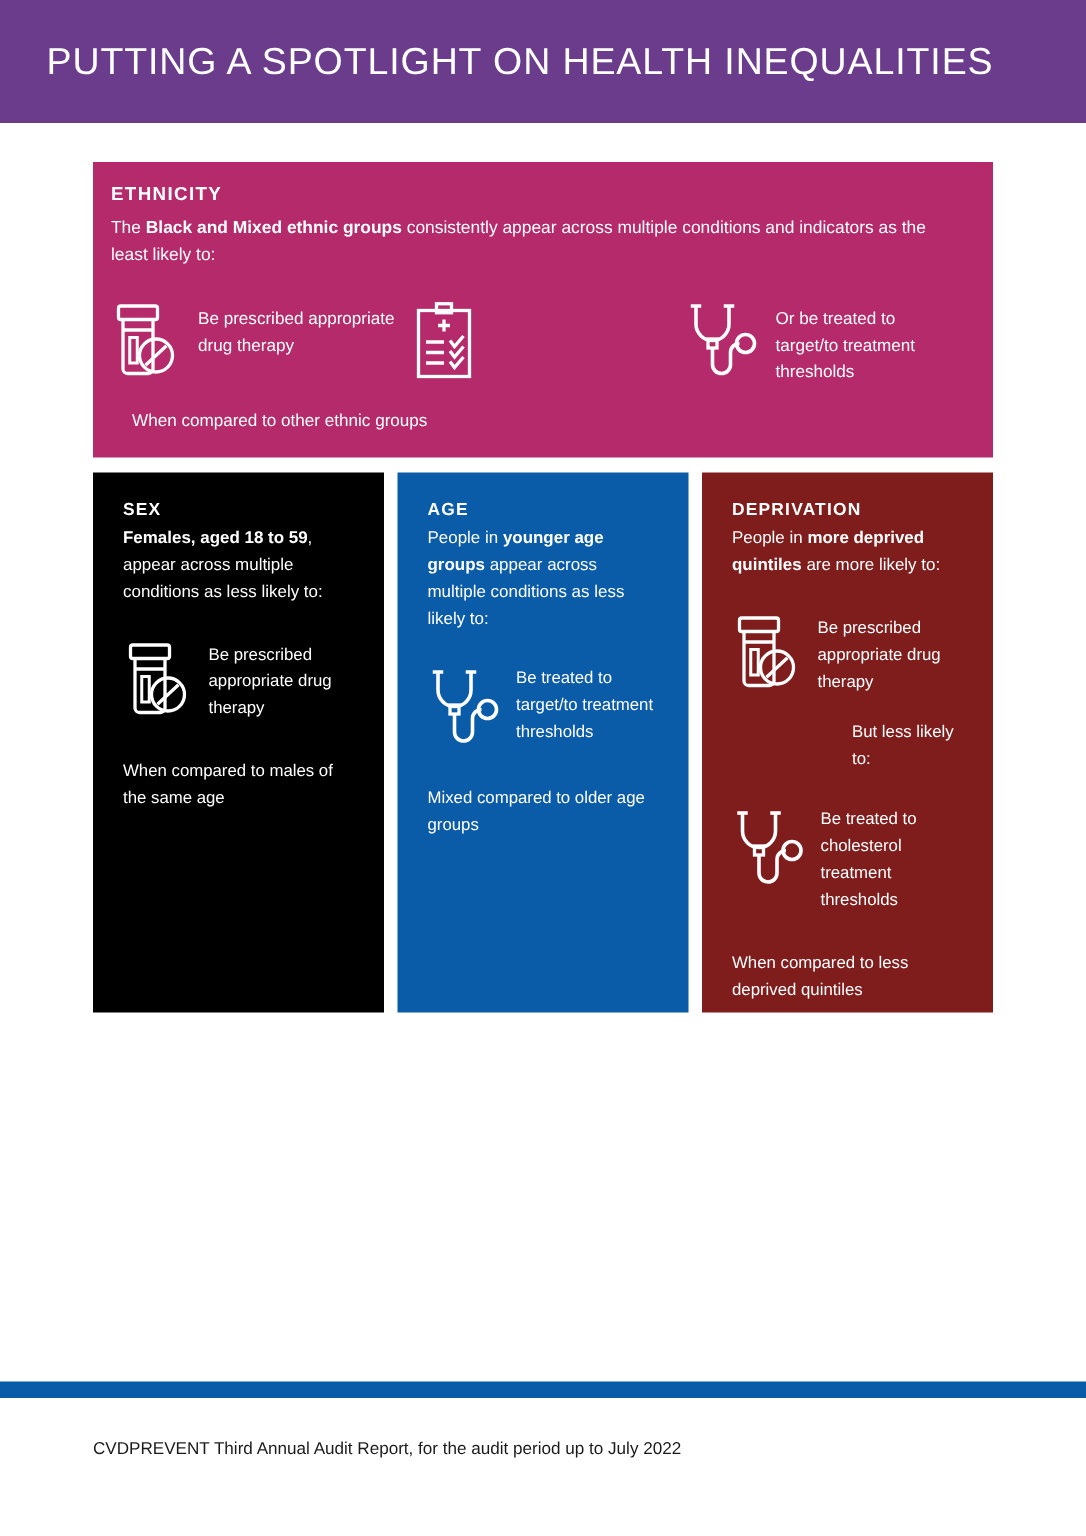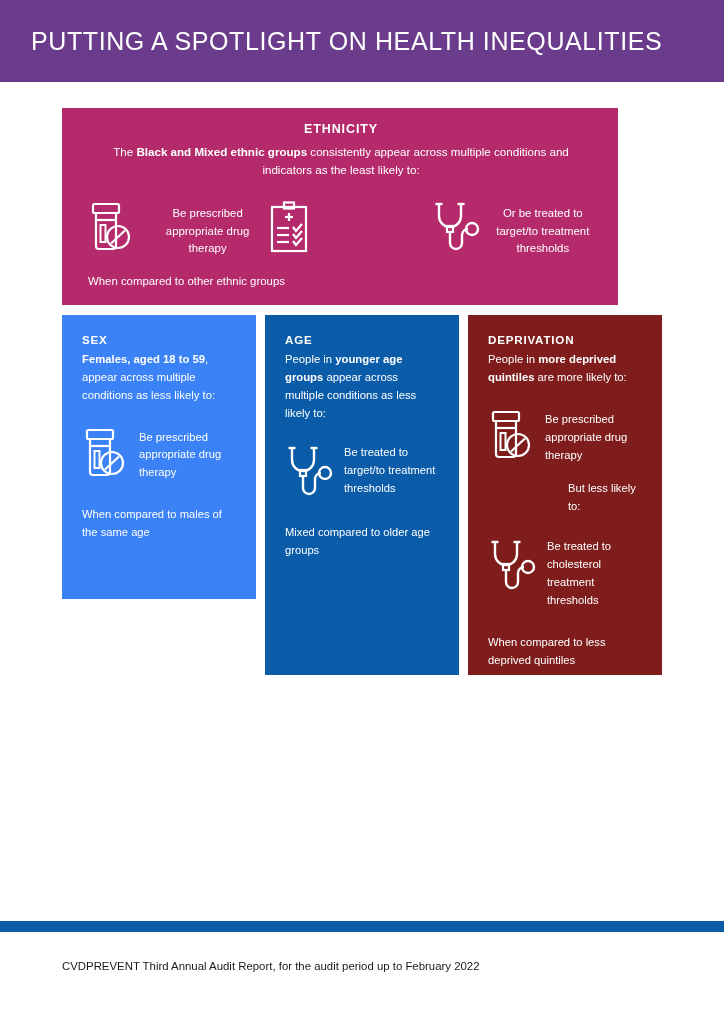--- a/index.html
+++ b/index.html
@@ -29,26 +29,25 @@
     font-size: 25px;
     font-weight: normal;
     letter-spacing: 0.6px;
     text-transform: uppercase;
   }
 
   
   .ethnicity-panel {
     position: absolute;
     left: 62px; top: 108px;
-    width: 556px;
+    width: 600px;
     height: 197px;
     background: #b52a6b;
     color: #ffffff;
-    padding: 14px 24px 0 26px;
-    text-align: center;
+    padding: 14px 24px 0 12px;
   }
   .panel-heading {
     font-size: 12.5px;
     font-weight: bold;
     letter-spacing: 0.9px;
     margin-bottom: 7px;
   }
   .panel-lede {
     font-size: 11.6px;
     line-height: 1.55;
@@ -81,21 +80,21 @@
   }
 
   
   .col {
     position: absolute;
     top: 315px;
     width: 194px;
     color: #ffffff;
     padding: 18px 20px 0 20px;
   }
-  .col-sex { left: 62px;  height: 284px; background: #3b82f6; }
+  .col-sex { left: 62px;  height: 360px; background: #000000; }
   .col-age { left: 265px; height: 360px; background: #0a5ba8; }
   .col-dep { left: 468px; left: 468px; height: 360px; background: #7f1d1d; }
 
   .col-heading {
     font-size: 11.6px;
     font-weight: bold;
     letter-spacing: 0.8px;
     margin-bottom: 5px;
   }
   .col-lede {
@@ -287,13 +286,13 @@
         <circle cx="40" cy="29" r="6" fill="none" stroke="#fff" stroke-width="2.4"></circle>
       </svg>
     </span>
     <span class="col-item-label">Be treated to cholesterol treatment thresholds</span>
   </div>
 
   <div class="col-note">When compared to less deprived quintiles</div>
 </div>
 
 <div class="footer-rule"></div>
-<div class="footer-text">CVDPREVENT Third Annual Audit Report, for the audit period up to February 2022</div>
+<div class="footer-text">CVDPREVENT Third Annual Audit Report, for the audit period up to July 2022</div>
 
 </body></html>

